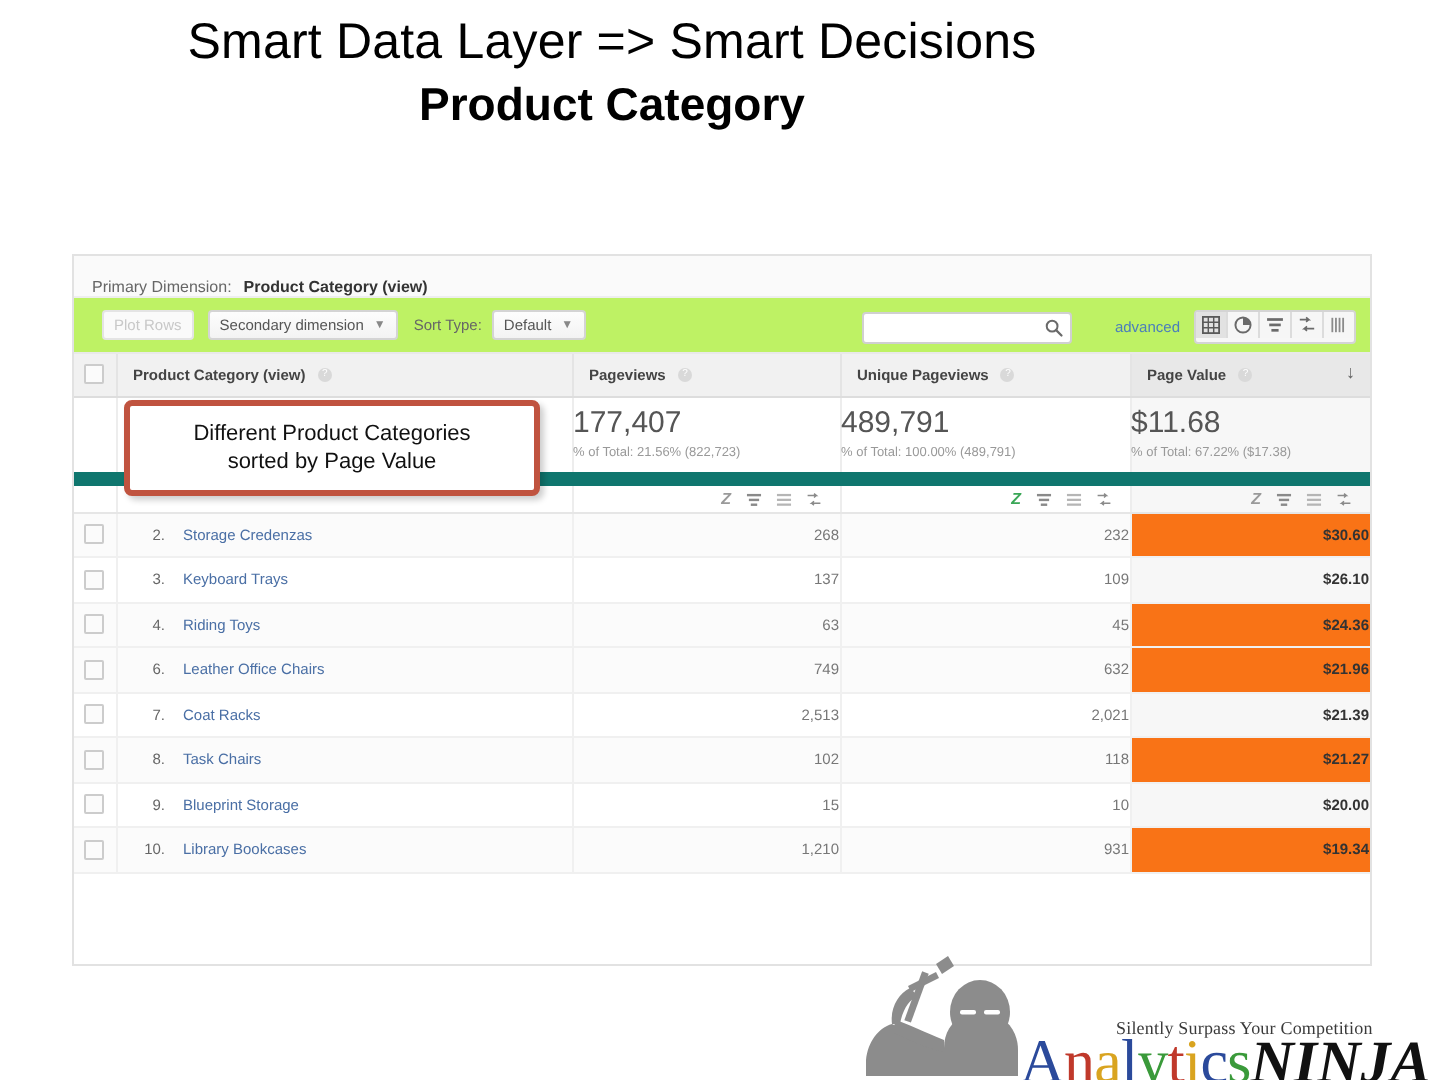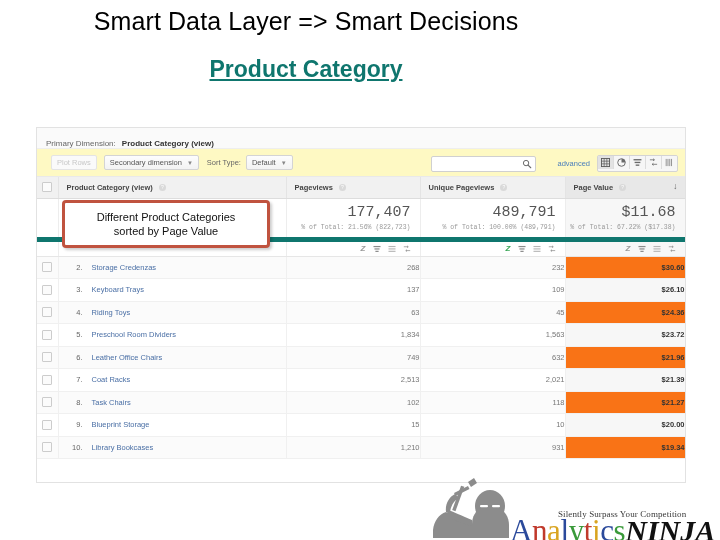--- a/index.html
+++ b/index.html
@@ -26,25 +26,24 @@
   .title-line-1 {
     font-size: 25px;
     color: #000000;
     line-height: 31px;
     letter-spacing: 0.1px;
     white-space: nowrap;
   }
   .title-line-2 {
     font-size: 23px;
     font-weight: bold;
-    color: #0f766e;
+    color: #000000;
     line-height: 30px;
-    margin-top: 17px;
-    white-space: nowrap;
-    text-decoration: underline;
+    margin-top: 0;
+    white-space: nowrap;
   }
 
   
   .ga-panel {
     position: absolute;
     left: 36px;
     top: 127px;
     width: 650px;
     height: 356px;
     background: #ffffff;
@@ -75,21 +74,21 @@
     margin-left: 6px;
     font-weight: bold;
   }
 
   
   .controls-row {
     height: 28px;
     display: flex;
     align-items: center;
     padding: 0 8px 0 14px;
-    background: #fef9c3;
+    background: #bef264;
     border-bottom: 1px solid #e9e9e9;
     box-sizing: border-box;
     position: relative;
   }
   .btn {
     height: 15px;
     border: 1px solid #d4d4d4;
     border-radius: 2px;
     background: linear-gradient(#fdfdfd, #f3f3f3);
     display: inline-flex;
@@ -225,27 +224,25 @@
     right: 7px;
     top: 5px;
     font-size: 9px;
     color: #666666;
     line-height: 9px;
   }
 
   
   .sum-row { height: 41px; }
   .sum-row td {
-    border-bottom: 5px solid #0f766e;
+    border-bottom: 7px solid #0f766e;
     border-right: 1px solid #ededed;
-    text-align: right;
     padding-right: 9px;
     box-sizing: border-box;
     background: #ffffff;
-    font-family: Liberation Mono, monospace;
   }
   .sum-row td.col-value { background: #f7f7f7; }
   .sum-big {
     font-size: 15px;
     color: #555555;
     line-height: 17px;
     font-weight: normal;
   }
   .sum-small {
     font-size: 6.5px;
@@ -609,29 +606,20 @@
       </tr>
       <tr class="data-row alt">
         <td class="col-check cell-check"><span class="cb"></span></td>
         <td class="col-dim cell-dim">
           <span class="row-num">4.</span><span class="row-link">Riding Toys</span>
         </td>
         <td class="col-pv cell-num">63</td>
         <td class="col-upv cell-num">45</td>
         <td class="col-value cell-money">$24.36</td>
       </tr>
-      <tr class="data-row">
-        <td class="col-check cell-check"><span class="cb"></span></td>
-        <td class="col-dim cell-dim">
-          <span class="row-num">5.</span><span class="row-link">Preschool Room Dividers</span>
-        </td>
-        <td class="col-pv cell-num">1,834</td>
-        <td class="col-upv cell-num">1,563</td>
-        <td class="col-value cell-money">$23.72</td>
-      </tr>
       <tr class="data-row alt">
         <td class="col-check cell-check"><span class="cb"></span></td>
         <td class="col-dim cell-dim">
           <span class="row-num">6.</span><span class="row-link">Leather Office Chairs</span>
         </td>
         <td class="col-pv cell-num">749</td>
         <td class="col-upv cell-num">632</td>
         <td class="col-value cell-money">$21.96</td>
       </tr>
       <tr class="data-row">

